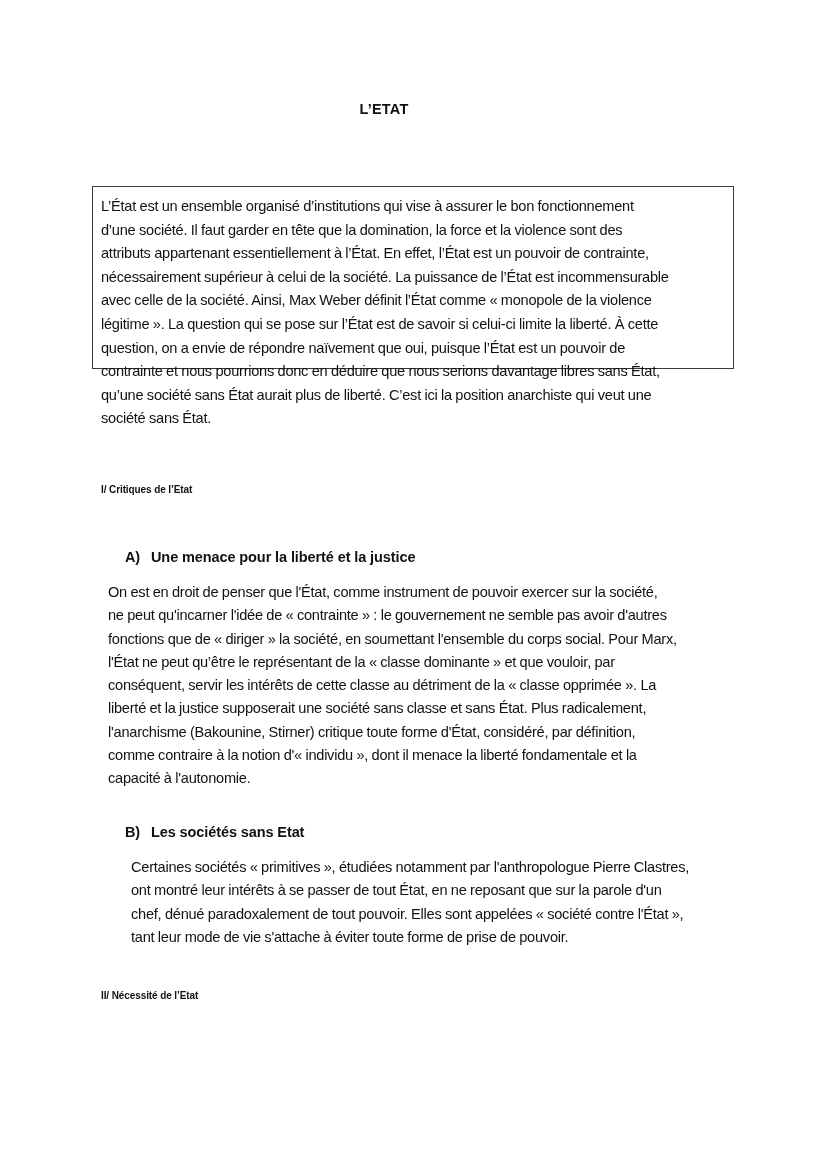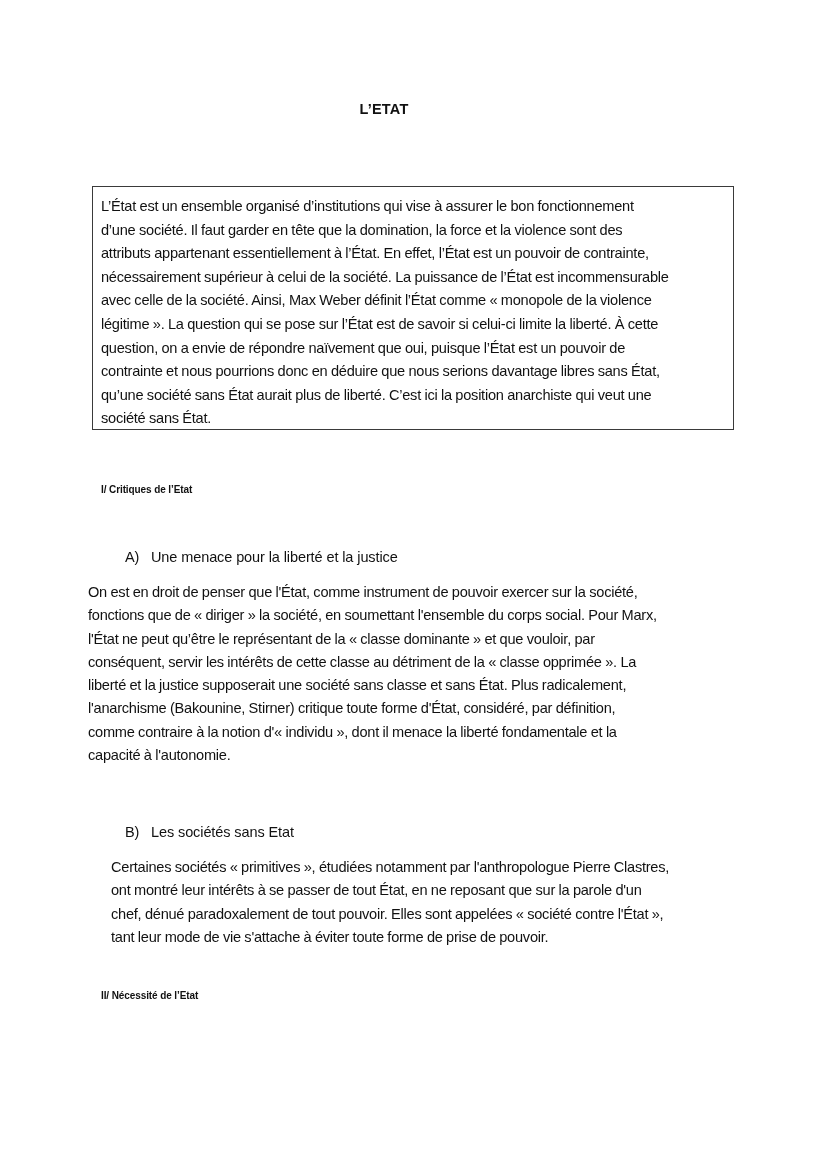--- a/index.html
+++ b/index.html
@@ -23,21 +23,21 @@
       text-align: center;
       font-weight: bold;
       font-size: 14.5px;
       letter-spacing: 0.2px;
     }
     .intro-box {
       position: absolute;
       left: 92px;
       top: 186px;
       width: 642px;
-      height: 244px;
+      height: 183px;
       border: 1.3px solid #3a3a3a;
       box-sizing: border-box;
     }
     .intro-text {
       position: absolute;
       left: 8px;
       top: 8px;
       width: 630px;
       font-size: 14.6px;
       line-height: 23.6px;
@@ -53,32 +53,32 @@
       position: absolute;
       left: 101px;
       font-weight: bold;
       font-size: 10px;
       letter-spacing: -0.1px;
       margin: 0;
     }
     .sub-heading {
       position: absolute;
       left: 125px;
-      font-weight: normal;
+      font-weight: bold;
       font-size: 14.5px;
       letter-spacing: -0.1px;
       margin: 0;
     }
     .sub-heading .marker {
       display: inline-block;
       width: 26px;
     }
     .paragraph {
       position: absolute;
-      left: 88px;
+      left: 108px;
       width: 640px;
       font-size: 14.6px;
       line-height: 23.3px;
       letter-spacing: -0.25px;
       word-spacing: -0.3px;
       margin: 0;
     }
   </style>
 </head>
 <body>
@@ -101,20 +101,21 @@
 </div>
 
 <h2 class="section-heading" style="top:484px;">I/ Critiques de l’Etat</h2>
 
 <h3 class="sub-heading" style="top:549px;">
   <span class="marker">A)</span><span>Une menace pour la liberté et la justice</span>
 </h3>
 
 <p class="paragraph" style="top:581px;">
   <span class="line">On est en droit de penser que l'État, comme instrument de pouvoir exercer sur la société,</span>
+  <span class="line">ne peut qu'incarner l'idée de « contrainte » : le gouvernement ne semble pas avoir d'autres</span>
   <span class="line">fonctions que de « diriger » la société, en soumettant l'ensemble du corps social. Pour Marx,</span>
   <span class="line">l'État ne peut qu’être le représentant de la « classe dominante » et que vouloir, par</span>
   <span class="line">conséquent, servir les intérêts de cette classe au détriment de la « classe opprimée ». La</span>
   <span class="line">liberté et la justice supposerait une société sans classe et sans État. Plus radicalement,</span>
   <span class="line">l'anarchisme (Bakounine, Stirner) critique toute forme d'État, considéré, par définition,</span>
   <span class="line">comme contraire à la notion d'« individu », dont il menace la liberté fondamentale et la</span>
   <span class="line">capacité à l'autonomie.</span>
 </p>
 
 <h3 class="sub-heading" style="top:824px;">

